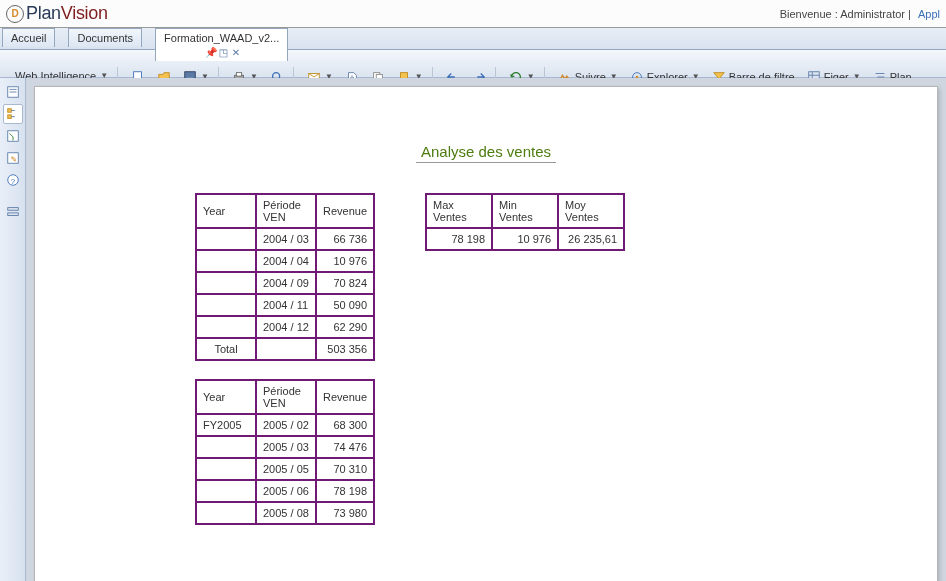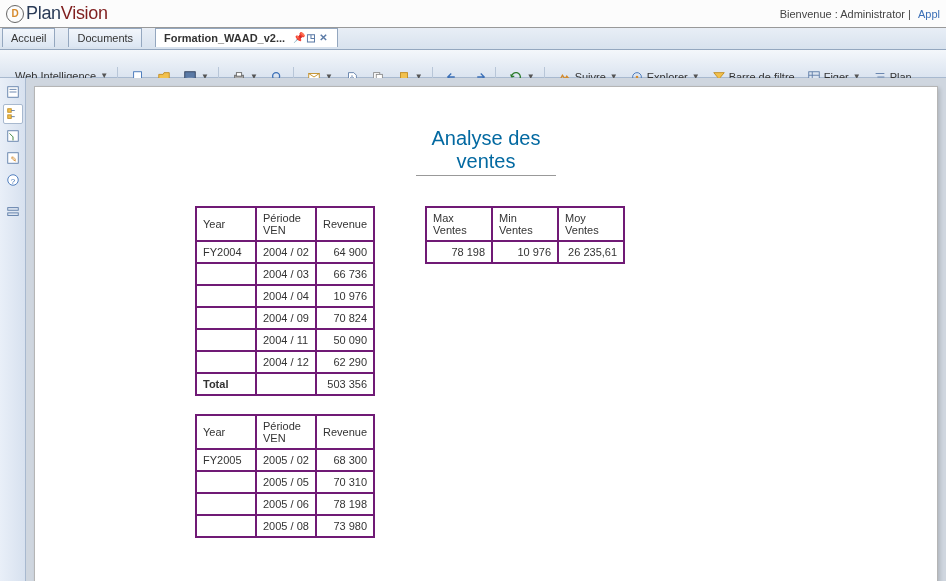--- a/index.html
+++ b/index.html
@@ -6,49 +6,49 @@
   body { font-family: Arial, sans-serif; font-size: 11px; color: #333; background: #fff; width: 946px; height: 581px; overflow: hidden; }
   .header { display: flex; align-items: center; justify-content: space-between; border-bottom: 1px solid #999; height: 28px; padding: 0 6px; background: #fcfcfc; }
   .logo { display: flex; align-items: center; gap: 2px; }
   .logo-icon { width: 18px; height: 18px; border: 1px solid #666; border-radius: 50%; display: inline-flex; align-items: center; justify-content: center; font-weight: bold; font-size: 10px; color: #d68a2c; }
   .logo-text { font-size: 18px; font-weight: normal; color: #2a3b57; letter-spacing: -0.3px; }
   .welcome { font-size: 11px; color: #444; }
   .welcome b { font-weight: normal; }
   .welcome a { color: #3b6fb6; text-decoration: none; margin-left: 4px; text-align: center; }
   .tabs { display: flex; align-items: flex-start; background: linear-gradient(#e8eef6, #d8e2ee); border-bottom: 1px solid #94a7bf; height: 22px; padding-left: 2px; gap: 12px; }
   .tab { border: 1px solid #94a7bf; border-bottom: none; padding: 3px 8px; font-size: 11px; background: linear-gradient(#f2f6fb, #dce6f2); color: #333; cursor: pointer; margin-right:1px; }
-  .tab.active { background: #fff; font-weight: bold; display:flex; align-items:center; gap:4px;}
+  .tab.active { background: #fff; font-weight: normal; display:flex; align-items:center; gap:4px;flex-direction:column;}
   .tab-icons { display: inline-flex; gap: 3px; margin-left:4px;}
   .tab-icons span { width:10px; height:10px; font-size:10px; color:#5b7aa6; cursor:pointer; line-height:10px;}
   .toolbar { display: flex; align-items: center; background: linear-gradient(#f4f7fb, #dbe4f0); border-bottom: 1px solid #a8b9cf; height: 28px; padding: 0 6px; gap: 4px; }
   .toolbar-group { display: flex; align-items: flex-start; gap: 2px; padding: 0 4px; border-right: 1px solid #b8c6d8; height: 22px; margin-top: 28px; }
   .toolbar-group:last-child { border-right: none; }
   .tbtn { display: inline-flex; align-items: center; gap: 3px; padding: 2px 4px; border: 1px solid transparent; border-radius: 2px; cursor: pointer; font-size: 11px; color: #333; }
   .ico { width: 14px; height: 14px; display: inline-block; }
   .dd { font-size: 8px; color: #555; margin-left: 1px; }
   .main { display: flex; height: calc(581px - 28px - 22px - 28px); }
   .sidebar { width: 26px; background: linear-gradient(90deg,#e9eff8,#d7e1ef); border-right: 1px solid #a8b9cf; display: flex; flex-direction: column; align-items: center; padding-top: 4px; gap: 2px; }
   .sidebtn { width: 20px; height: 20px; border: 1px solid transparent; border-radius: 2px; display:flex; align-items:center; justify-content:center; cursor:pointer; }
   .sidebtn.active { background: #fff; border-color:#a8b9cf; }
   .canvas { flex: 1; background: #cfd6df; overflow: auto; padding: 8px 8px 0 8px; }
   .page { background: #fff; border: 1px solid #b5b5b5; box-shadow: 2px 2px 4px rgba(0,0,0,0.15); min-height: 700px; padding: 30px 40px; }
-  .title { text-align: center; font-size: 20px; color: #0369a1; border-bottom: 1px solid #999; width: 140px; margin: 10px auto 30px auto; padding-bottom: 2px; }
+  .title { text-align: center; font-size: 15px; color: #4d7c0f; border-bottom: 1px solid #999; width: 140px; margin: 26px auto 30px auto; padding-bottom: 2px; }
   .tables-row { display: flex; gap: 50px; align-items: flex-start; justify-content: flex-start; margin-left: 120px; }
   table { border-collapse: collapse; font-size: 11px; }
   th, td { border: 2px solid #701a75; padding: 4px 6px; height: 22px; }
   th { background: #fff; font-weight: normal; text-align: left; color: #333; }
   td { text-align: left; }
   .num { text-align: right; }
   .col-year { width: 60px; }
   .col-period { width: 60px; }
   .col-rev { width: 56px; }
   .stats th, .stats td { width: 66px; text-align: right; }
   .stats th { text-align: left; }
   .section-gap { height: 18px; }
-  .bold { font-weight: bold; }
+  .bold { font-weight: normal; text-align: center; }
   svg { display:block; }
 </style>
 </head>
 <body>
 
 <div class="header">
   <div class="logo">
     <span class="logo-icon">D</span>
     <span class="logo-text">
       <span>Plan</span><span style="color:#7f1d1d">Vision</span>
@@ -255,25 +255,20 @@
         <div>
 
           <table>
             <tbody>
                 <tr>
               <th class="col-year">Year</th>
               <th class="col-period">Période VEN</th>
               <th class="col-rev">Revenue</th>
             </tr>
             <tr>
-                  <td>FY2004</td>
-                  <td>2004 / 02</td>
-                  <td class="num">64 900</td>
-                </tr>
-            <tr>
                   <td></td>
                   <td>2004 / 03</td>
                   <td class="num">66 736</td>
                 </tr>
             <tr>
                   <td></td>
                   <td>2004 / 04</td>
                   <td class="num">10 976</td>
                 </tr>
             <tr>
@@ -304,20 +299,25 @@
             <tbody>
                 <tr>
               <th class="col-year">Year</th>
               <th class="col-period">Période VEN</th>
               <th class="col-rev">Revenue</th>
             </tr>
             <tr>
                   <td>FY2005</td>
                   <td>2005 / 02</td>
                   <td class="num">68 300</td>
+                </tr>
+            <tr>
+                  <td></td>
+                  <td>2005 / 03</td>
+                  <td class="num">74 476</td>
                 </tr>
             <tr>
                   <td></td>
                   <td>2005 / 05</td>
                   <td class="num">70 310</td>
                 </tr>
             <tr>
                   <td></td>
                   <td>2005 / 06</td>
                   <td class="num">78 198</td>

